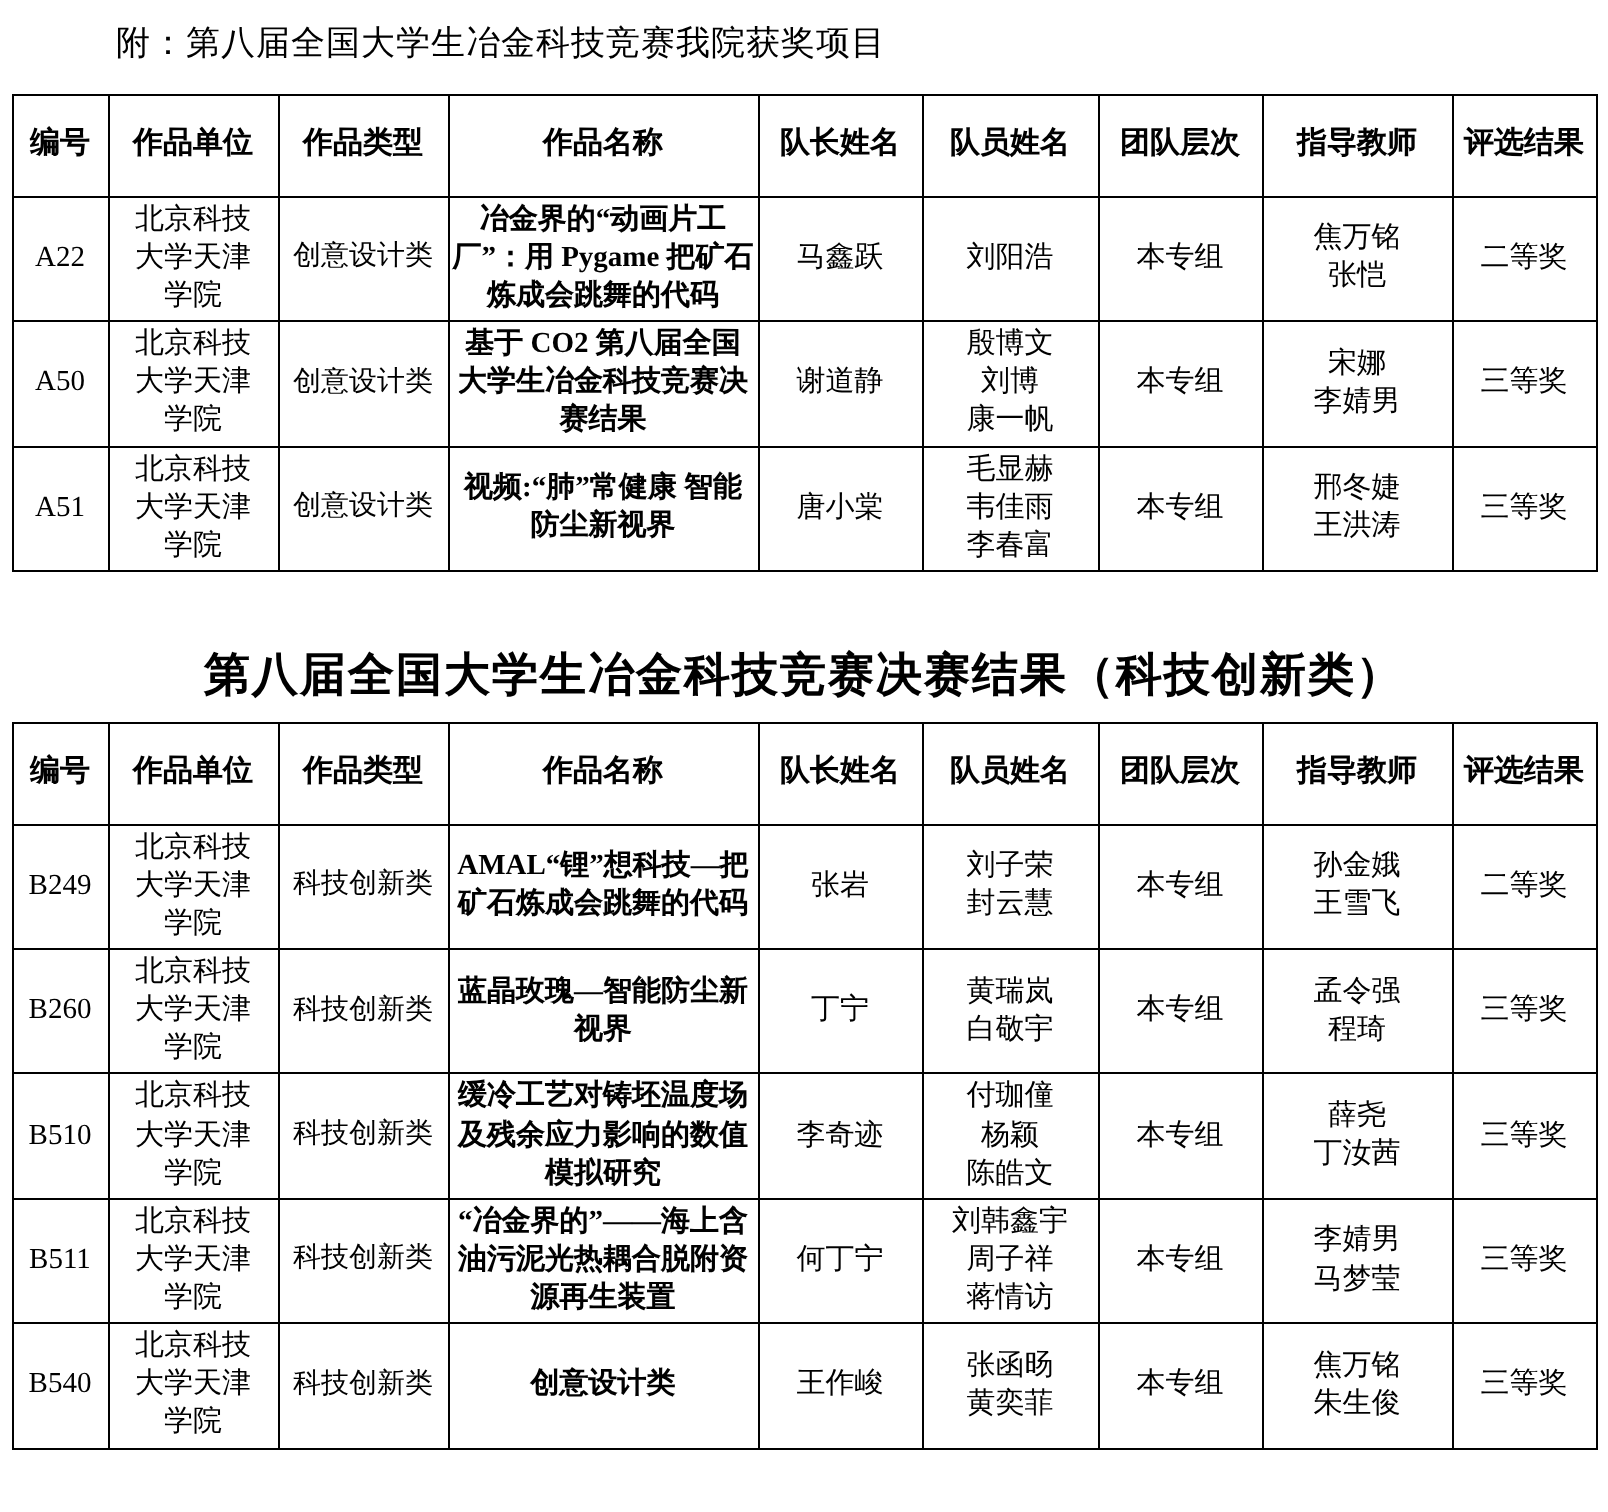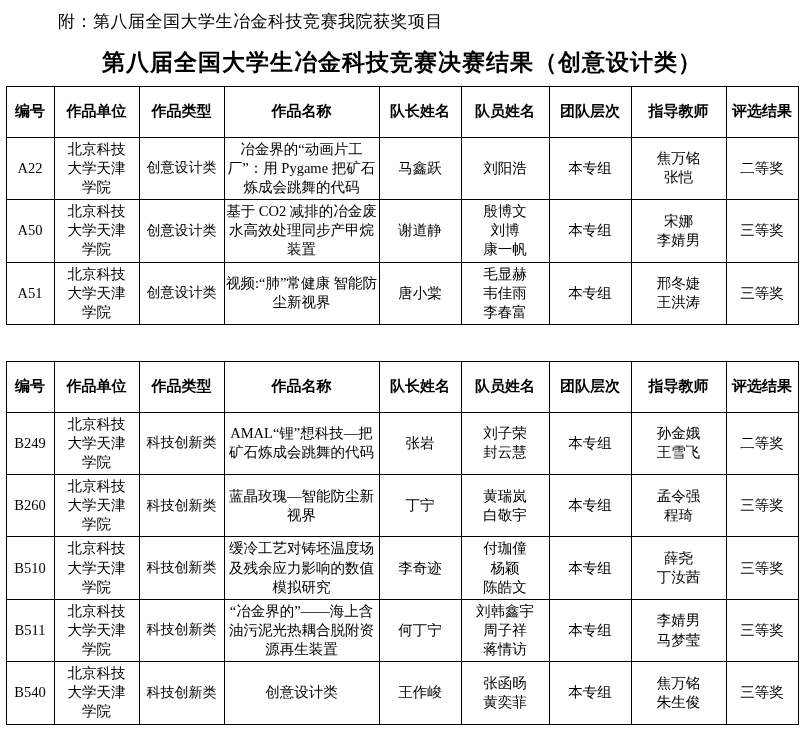--- a/index.html
+++ b/index.html
@@ -65,118 +65,39 @@
   .col-leader { width: 82px; }
   .col-member { width: 88px; }
   .col-level  { width: 82px; }
   .col-teacher{ width: 95px; }
   .col-award  { width: 72px; }
 
   td.cell-name {
     text-align: left;
     padding-left: 3px;
     padding-right: 2px;
+    font-weight: bold;
   }
   td.cell-type {
     font-size: 14px;
     font-family: Liberation Mono, monospace;
   }
   .multiline {
     white-space: pre-line;
   }
   .gap {
     height: 22px;
   }
 </style>
 </head>
 <body>
 
 <div class="page">
 
   <div class="doc-note">附：第八届全国大学生冶金科技竞赛我院获奖项目</div>
-
-  <div class="section">
-    <div class="section-title">第八届全国大学生冶金科技竞赛决赛结果（创意设计类）</div>
-    <table class="result-table">
-      <colgroup>
-        <col class="col-no">
-          <col class="col-unit">
-          <col class="col-type">
-          <col class="col-name">
-        <col class="col-leader">
-          <col class="col-member">
-          <col class="col-level">
-          <col class="col-teacher">
-          <col class="col-award">
-      </colgroup>
-      <thead>
-        <tr>
-          <th>编号</th>
-          <th>作品单位</th>
-          <th>作品类型</th>
-          <th>作品名称</th>
-          <th>队长姓名</th>
-          <th>队员姓名</th>
-          <th>团队层次</th>
-          <th>指导教师</th>
-          <th>评选结果</th>
-        </tr>
-      </thead>
-      <tbody>
-        <tr>
-          <td>A22</td>
-          <td class="multiline">北京科技
-大学天津
-学院</td>
-          <td class="cell-type">创意设计类</td>
-          <td class="cell-name">冶金界的“动画片工厂”：用 Pygame 把矿石炼成会跳舞的代码</td>
-          <td>马鑫跃</td>
-          <td class="multiline">刘阳浩</td>
-          <td>本专组</td>
-          <td class="multiline">焦万铭
-张恺</td>
-          <td>二等奖</td>
-        </tr>
-        <tr>
-          <td>A50</td>
-          <td class="multiline">北京科技
-大学天津
-学院</td>
-          <td class="cell-type">创意设计类</td>
-          <td class="cell-name">基于 CO2 减排的冶金废水高效处理同步产甲烷装置</td>
-          <td>谢道静</td>
-          <td class="multiline">殷博文
-刘博
-康一帆</td>
-          <td>本专组</td>
-          <td class="multiline">宋娜
-李婧男</td>
-          <td>三等奖</td>
-        </tr>
-        <tr>
-          <td>A51</td>
-          <td class="multiline">北京科技
-大学天津
-学院</td>
-          <td class="cell-type">创意设计类</td>
-          <td class="cell-name">视频:“肺”常健康 智能防尘新视界</td>
-          <td>唐小棠</td>
-          <td class="multiline">毛显赫
-韦佳雨
-李春富</td>
-          <td>本专组</td>
-          <td class="multiline">邢冬婕
-王洪涛</td>
-          <td>三等奖</td>
-        </tr>
-      </tbody>
-    </table>
-  </div>
-
-  <div class="gap"></div>
 
   <div class="section">
     <table class="result-table">
       <colgroup>
         <col class="col-no">
           <col class="col-unit">
           <col class="col-type">
           <col class="col-name">
         <col class="col-leader">
           <col class="col-member">
@@ -192,20 +113,100 @@
           <th>作品名称</th>
           <th>队长姓名</th>
           <th>队员姓名</th>
           <th>团队层次</th>
           <th>指导教师</th>
           <th>评选结果</th>
         </tr>
       </thead>
       <tbody>
         <tr>
+          <td>A22</td>
+          <td class="multiline">北京科技
+大学天津
+学院</td>
+          <td class="cell-type">创意设计类</td>
+          <td class="cell-name">冶金界的“动画片工厂”：用 Pygame 把矿石炼成会跳舞的代码</td>
+          <td>马鑫跃</td>
+          <td class="multiline">刘阳浩</td>
+          <td>本专组</td>
+          <td class="multiline">焦万铭
+张恺</td>
+          <td>二等奖</td>
+        </tr>
+        <tr>
+          <td>A50</td>
+          <td class="multiline">北京科技
+大学天津
+学院</td>
+          <td class="cell-type">创意设计类</td>
+          <td class="cell-name">基于 CO2 第八届全国大学生冶金科技竞赛决赛结果</td>
+          <td>谢道静</td>
+          <td class="multiline">殷博文
+刘博
+康一帆</td>
+          <td>本专组</td>
+          <td class="multiline">宋娜
+李婧男</td>
+          <td>三等奖</td>
+        </tr>
+        <tr>
+          <td>A51</td>
+          <td class="multiline">北京科技
+大学天津
+学院</td>
+          <td class="cell-type">创意设计类</td>
+          <td class="cell-name">视频:“肺”常健康 智能防尘新视界</td>
+          <td>唐小棠</td>
+          <td class="multiline">毛显赫
+韦佳雨
+李春富</td>
+          <td>本专组</td>
+          <td class="multiline">邢冬婕
+王洪涛</td>
+          <td>三等奖</td>
+        </tr>
+      </tbody>
+    </table>
+  </div>
+
+  <div class="gap"></div>
+
+  <div class="section">
+    <div class="section-title">第八届全国大学生冶金科技竞赛决赛结果（科技创新类）</div>
+    <table class="result-table">
+      <colgroup>
+        <col class="col-no">
+          <col class="col-unit">
+          <col class="col-type">
+          <col class="col-name">
+        <col class="col-leader">
+          <col class="col-member">
+          <col class="col-level">
+          <col class="col-teacher">
+          <col class="col-award">
+      </colgroup>
+      <thead>
+        <tr>
+          <th>编号</th>
+          <th>作品单位</th>
+          <th>作品类型</th>
+          <th>作品名称</th>
+          <th>队长姓名</th>
+          <th>队员姓名</th>
+          <th>团队层次</th>
+          <th>指导教师</th>
+          <th>评选结果</th>
+        </tr>
+      </thead>
+      <tbody>
+        <tr>
           <td>B249</td>
           <td class="multiline">北京科技
 大学天津
 学院</td>
           <td class="cell-type">科技创新类</td>
           <td class="cell-name">AMAL“锂”想科技—把矿石炼成会跳舞的代码</td>
           <td>张岩</td>
           <td class="multiline">刘子荣
 封云慧</td>
           <td>本专组</td>

